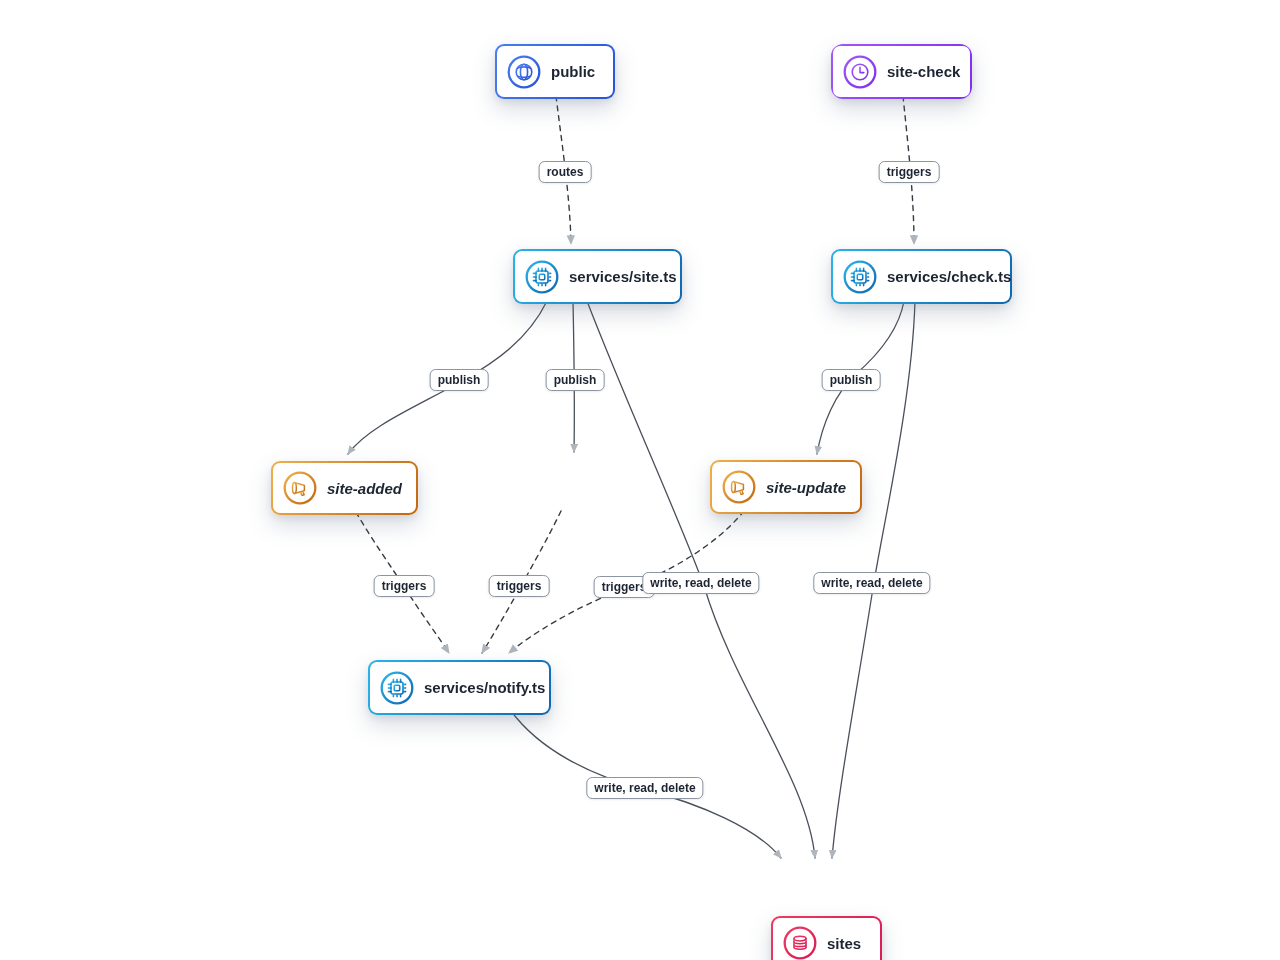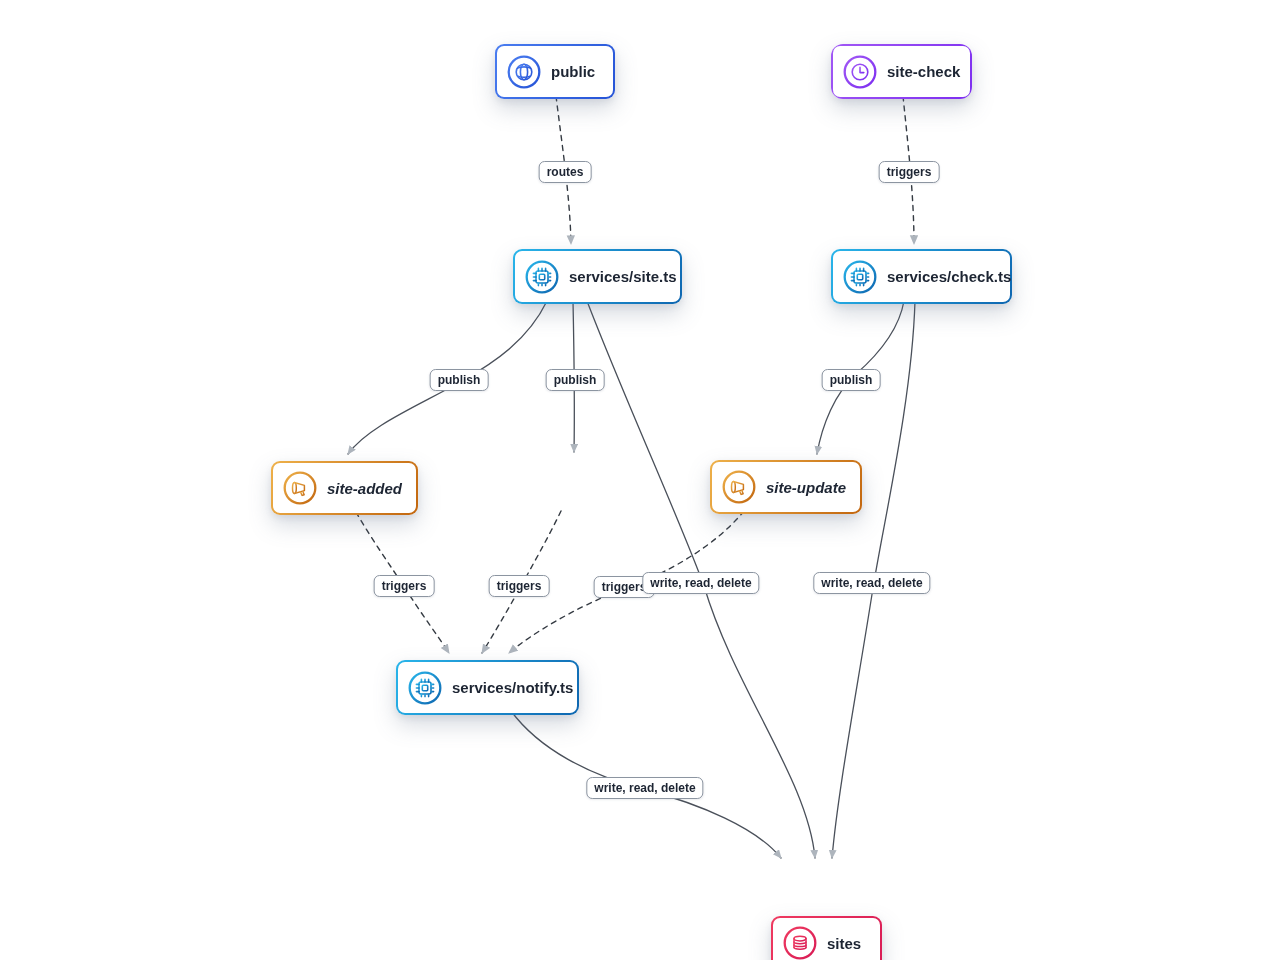--- a/index.html
+++ b/index.html
@@ -174,21 +174,21 @@
         <g transform="translate(19 19)" stroke="url(#gTopic)" stroke-width="1.5" fill="none" stroke-linecap="round" stroke-linejoin="round">
           <ellipse cx="-5.6" cy="0" rx="1.9" ry="5.5"></ellipse>
           <path d="M -5.6 -5.5 L 4.4 -2.6 L 4.4 2.6 L -5.6 5.5"></path>
           <path d="M 0.6 4.2 L 2.1 7.4 L 4.1 6.7 L 2.9 3.6"></path>
         </g>
       </svg>
       <span class="node-label">site-update</span>
     </div>
   </div>
 
-  <div class="node grad-service" style="left:396px;top:660px;width:179px;height:51px">
+  <div class="node grad-service" style="left:368px;top:660px;width:179px;height:51px">
     <div class="node-in">
       <svg class="icon" width="38" height="38" viewBox="0 0 38 38">
         <circle cx="19" cy="19" r="15.3" stroke="url(#gService)" stroke-width="2.3" fill="none"></circle>
         <g transform="translate(19 19)" stroke="url(#gService)" stroke-width="1.6" fill="none" stroke-linecap="round" stroke-linejoin="round">
           <rect x="-6" y="-6" width="12" height="12" rx="2"></rect>
             <rect x="-2.7" y="-2.7" width="5.4" height="5.4" rx="1"></rect>
           <path d="M -3.6 -6 V -8.6 M 0 -6 V -8.6 M 3.6 -6 V -8.6"></path>
           <path d="M -3.6 6 V 8.6 M 0 6 V 8.6 M 3.6 6 V 8.6"></path>
           <path d="M -6 -3.6 H -8.6 M -6 0 H -8.6 M -6 3.6 H -8.6"></path>
           <path d="M 6 -3.6 H 8.6 M 6 0 H 8.6 M 6 3.6 H 8.6"></path>

